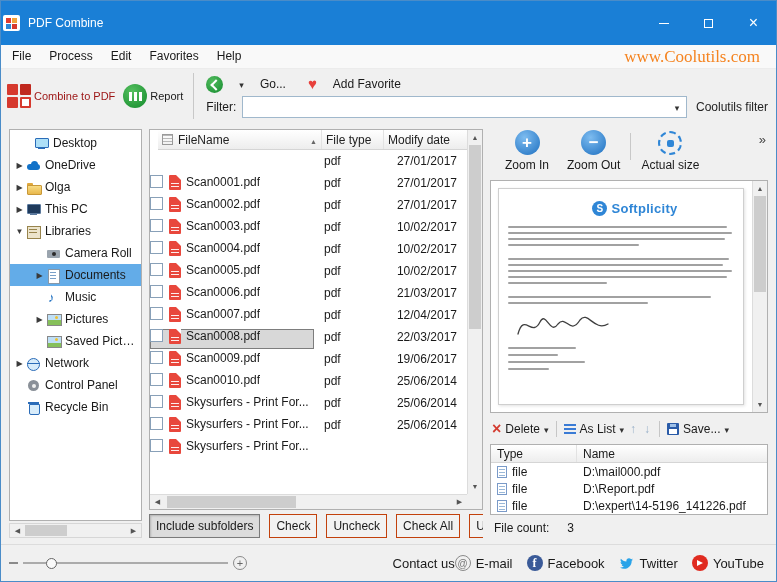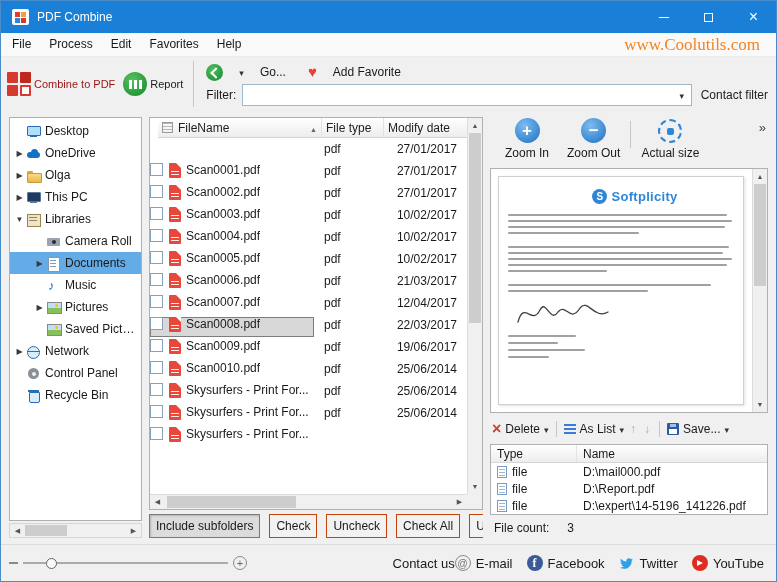--- a/index.html
+++ b/index.html
@@ -1,21 +1,21 @@
 <!DOCTYPE html>
 <html><head>
 <meta charset="utf-8">
 <style>
   * { margin:0; padding:0; box-sizing:border-box; }
   html,body { width:777px; height:582px; overflow:hidden; }
   body { font-family:"Liberation Sans", sans-serif; font-size:12px; color:#1a1a1a; background:#e8e8e8; }
   .window { width:777px; height:582px; background:#f0f0f0; border:1px solid #4a8cc8; display:flex; flex-direction:column; }
 
   
-  .titlebar { height:32px; flex:none; background:#1a7fd6; display:flex; align-items:center; padding-left:11px; }
+  .titlebar { height:44px; flex:none; background:#1a7fd6; display:flex; align-items:center; padding-left:2px; }
   .app-icon { position:relative; width:17px; height:16px; background:#fff; border-radius:2px; flex:none; }
   .app-icon::before { content:""; position:absolute; left:3px; top:3px; width:5px; height:5px; background:#e23b30;
     box-shadow:6px 0 0 #f0a23a, 0 6px 0 #2f86d6, 6px 6px 0 #d6392e; }
   .titlebar .title { color:#fff; margin-left:8px; font-size:12px; }
   .win-btns { margin-left:auto; display:flex; height:100%; }
   .win-btn { width:45px; height:100%; display:flex; align-items:center; justify-content:center; color:#fff; cursor:default; }
   .min-glyph { width:10px; height:1px; background:#fff; display:block; }
   .max-glyph { width:9px; height:9px; border:1px solid #fff; display:block; }
   .close-glyph::before { content:"\00D7"; font-size:16px; line-height:1; }
 
@@ -255,30 +255,30 @@
         </div>
       </div>
       <div class="tb-row">
         <span class="filter-label">Filter:</span>
         <span class="combo">
           <input type="text" value="" style="">
           <span class="combo-arrow">
               <span class="dd"></span>
             </span>
         </span>
-        <span class="advanced">Contact filter</span>
+        <span class="advanced">Coolutils filter</span>
       </div>
     </div>
   </div>
 
   <div class="main">
 
     <div class="sidebar">
       <div class="tree" id="tree">
-          <div class="tree-item" style="padding-left: 4px; justify-content: flex-end;">
+          <div class="tree-item" style="padding-left: 12px; justify-content: flex-end;">
             <span class="tree-arrow"></span>
             <span class="ticon ticon-desktop"></span>
             <span class="tree-label">Desktop</span>
           </div>
           <div class="tree-item" style="padding-left: 4px;">
             <span class="tree-arrow">▶</span>
             <span class="ticon ticon-onedrive"></span>
             <span class="tree-label">OneDrive</span>
           </div>
           <div class="tree-item" style="padding-left: 4px;">

